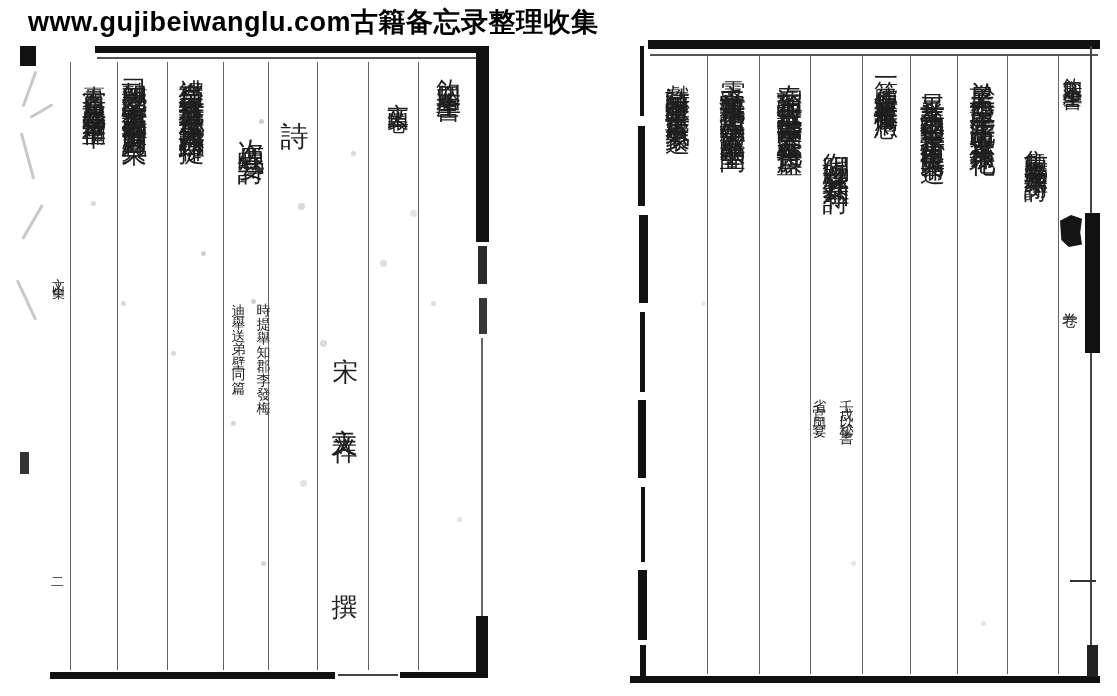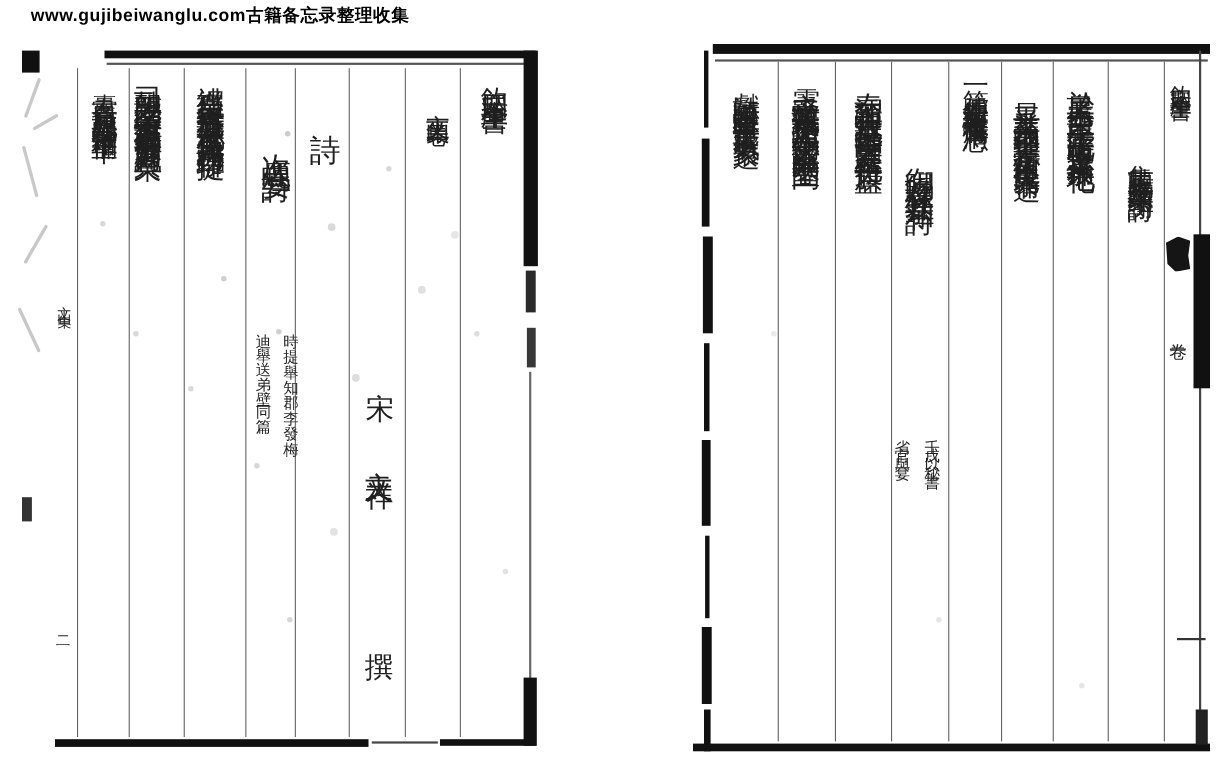--- a/index.html
+++ b/index.html
@@ -1,19 +1,19 @@
 <!DOCTYPE html>
 <html><head>
 <meta charset="utf-8">
 <style>
   html,body{margin:0;padding:0;background:#fff;}
   .canvas{position:relative;width:1117px;height:696px;background:#ffffff;overflow:hidden;
           font-family:"Liberation Serif","DejaVu Serif",serif;}
   .watermark{position:absolute;left:28px;top:4px;font-family:"Liberation Sans","DejaVu Sans",sans-serif;
-             font-weight:bold;font-size:16px;letter-spacing:0.5px;color:#000;}
+             font-weight:bold;font-size:27px;letter-spacing:0.5px;color:#000;}
   .vcol{position:absolute;writing-mode:vertical-rl;text-orientation:upright;line-height:1;
         white-space:nowrap;color:#1f1f1f;}
   .bar{position:absolute;background:#111;}
   .rule{position:absolute;width:1px;background:#3c3c3c;opacity:.8;}
   .seal{position:absolute;background:#151515;
         clip-path:polygon(0% 18%,50% 0%,100% 12%,92% 55%,100% 92%,40% 100%,6% 78%);}
   .ghost{position:absolute;background:#9a9a9a;opacity:.55;border-radius:2px;}
   .speckle{position:absolute;width:3px;height:3px;border-radius:50%;background:transparent;
     box-shadow:260px 120px 0 1px rgba(110,110,110,.35),300px 205px 0 2px rgba(130,130,130,.3),
       252px 300px 0 1px rgba(120,120,120,.35),322px 342px 0 2px rgba(140,140,140,.3),

